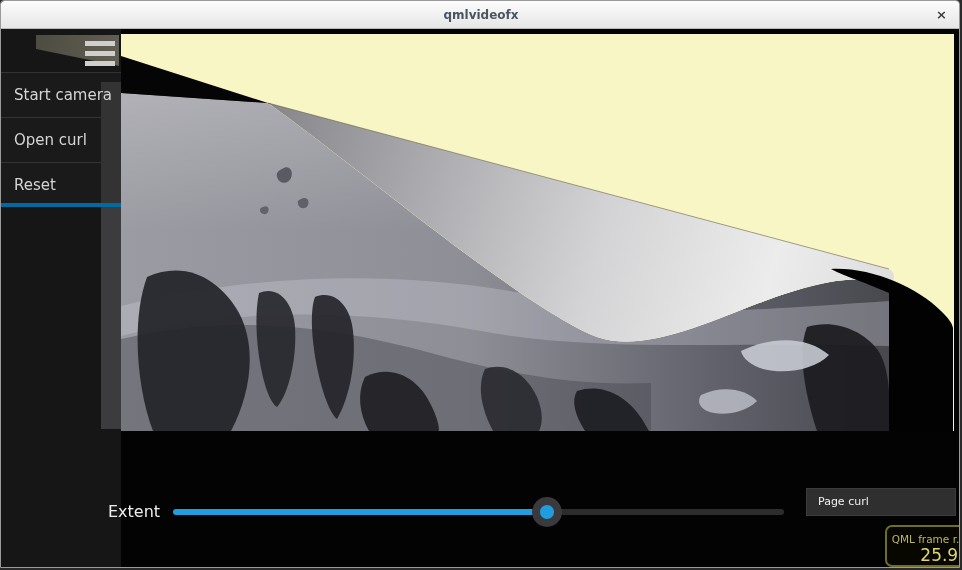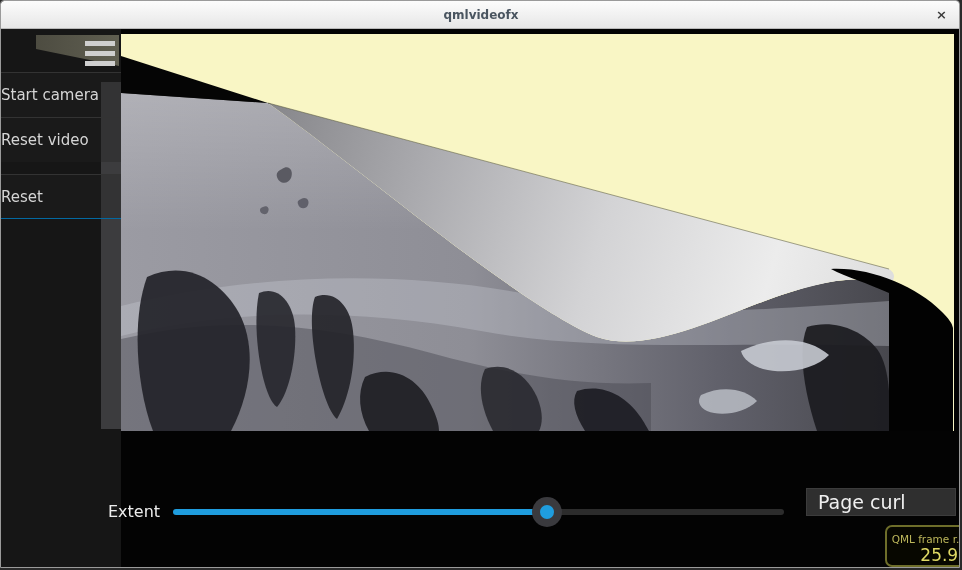--- a/index.html
+++ b/index.html
@@ -23,33 +23,33 @@
          background:linear-gradient(90deg,#4d4c41,#605f51);
          clip-path:polygon(0 0,100% 0,100% 100%,0 45%);}
   .img-bleed{position:absolute;left:100px;top:53px;width:20px;height:347px;
          background:rgba(148,148,156,0.30);}
   .hamburger{position:absolute;left:84px;top:12px;width:30px;height:26px;cursor:pointer;}
   .hamburger span{position:absolute;left:0;width:30px;height:5px;background:#cfcfcf;}
   .hamburger span:nth-child(1){top:0;}
   .hamburger span:nth-child(2){top:10px;}
   .hamburger span:nth-child(3){top:20px;}
   .menu{position:absolute;left:0;top:43px;width:120px;}
-  .menu-item{position:relative;height:45px;line-height:45px;
+  .menu-item{position:relative;height:45px;line-height:45px;padding-left:13px;
              font-size:15px;color:#d5d5d5;border-top:1px solid #333;cursor:pointer;
              background:rgba(34,34,34,0.35);}
-  .menu-item:last-child{border-bottom:1px solid #0369a1;margin-top:12px;}
+  .menu-item:last-child{border-bottom:4px solid #0369a1;}
   
   .param-label{position:absolute;left:107px;top:501px;z-index:20;font-size:16px;color:#ededed;text-align:right;}
   .slider{position:absolute;left:172px;top:496px;width:611px;height:30px;z-index:20;cursor:pointer;}
   .track-fill{position:absolute;left:0;top:12px;width:377px;height:6px;background:#1f9dde;border-radius:3px;}
   .track-rest{position:absolute;left:374px;top:12px;width:237px;height:6px;background:#2c2c2c;border-radius:3px;}
   .handle{position:absolute;left:359px;top:0;width:30px;height:30px;border-radius:50%;background:#3a3a3e;}
   .handle .dot{position:absolute;left:8px;top:8px;width:14px;height:14px;border-radius:50%;background:#1f9dde;}
   .effect-btn{position:absolute;left:805px;top:487px;width:150px;height:28px;z-index:20;
-              background:#2f2f2f;border:1px solid #3c3c3c;color:#f0f0f0;font-size:19px;
+              background:#2f2f2f;border:1px solid #3c3c3c;color:#f0f0f0;font-size:11px;
               line-height:26px;padding-left:11px;cursor:pointer;}
   
   .fps-box{position:absolute;left:884px;top:524px;width:112px;height:42px;z-index:20;
            border:2px solid #6e6e2a;border-radius:7px;background:rgba(8,8,0,0.92);}
   .fps-label{position:absolute;left:0;top:6px;width:79px;text-align:right;
              font-size:10.5px;color:#bdb75a;white-space:nowrap;}
   .fps-value{position:absolute;left:0;top:18px;width:82px;text-align:right;
              font-size:17px;color:#dfd964;white-space:nowrap;}
 </style>
 </head>
@@ -128,21 +128,21 @@
   <div class="sidebar">
     <div class="olive"></div>
     <div class="img-bleed"></div>
     <div class="hamburger">
       <span></span>
         <span></span>
         <span></span>
     </div>
     <div class="menu">
       <div class="menu-item">Start camera</div>
-      <div class="menu-item">Reset video</div>
+      <div class="menu-item">Open curl</div>
       <div class="menu-item">Reset</div>
     </div>
   </div>
 
   <div class="param-label">Extent</div>
   <div class="slider">
     <div class="track-fill"></div>
     <div class="track-rest"></div>
     <div class="handle">
       <div class="dot"></div>

